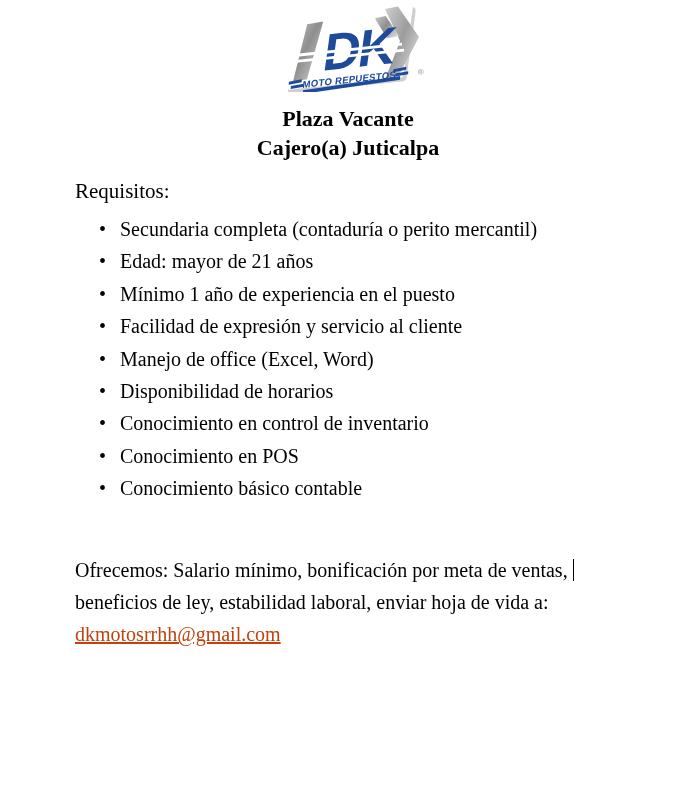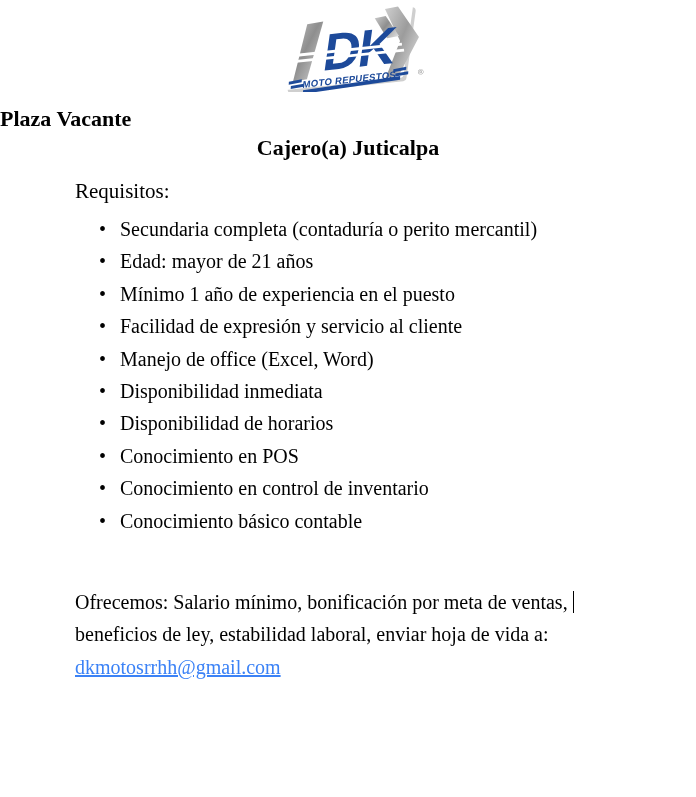--- a/index.html
+++ b/index.html
@@ -3,29 +3,29 @@
 <meta charset="utf-8">
 <style>
   html,body{margin:0;padding:0;}
   body{
     width:696px;height:797px;background:#ffffff;color:#000000;
     font-family:"Liberation Serif", serif;overflow:hidden;
   }
   .doc{width:696px;height:797px;position:relative;}
   .logo-wrap{padding-top:6px;text-align:center;height:86px;}
   .logo{width:158px;height:86px;}
-  .title{margin:14px 0 0;font-size:22px;font-weight:700;line-height:26px;}
+  .title{margin:14px 0 0;text-align:center;font-size:22px;font-weight:700;line-height:26px;}
   .subtitle{margin:3px 0 0;text-align:center;font-size:22px;font-weight:700;line-height:26px;}
   .req-label{margin:17px 4px 0 75px;font-size:21px;line-height:26px;font-weight:400;}
   .req-list{margin:9px 0 2px;padding:0 0 0 120px;list-style:none;font-size:20px;line-height:32.4px;width:460px;}
   .req-list li{position:relative;}
   .req-list li::before{content:"\2022";position:absolute;left:-21px;top:0;font-size:20px;color:#000;}
   .offer{margin:49px 0 0 75px;width:520px;font-size:20px;line-height:32.4px;}
   .caret{display:inline-block;width:1.5px;height:22px;background:#000;vertical-align:-4px;margin-right:1px;}
-  .email{color:#3b82f6;text-decoration:underline;cursor:pointer;}
+  .email{color:#c2410c;text-decoration:underline;cursor:pointer;}
 </style>
 </head>
 <body>
 
 <div class="doc">
 
   <div class="logo-wrap">
     <svg class="logo" viewBox="0 0 310 170" aria-hidden="true">
       <defs>
         <linearGradient id="gMetal" x1="0" y1="0" x2="1" y2="1">
@@ -69,22 +69,21 @@
   <div class="subtitle">Cajero(a) Juticalpa</div>
 
   <div class="req-label">Requisitos:</div>
 
   <ul class="req-list">
     <li>Secundaria completa (contaduría o perito mercantil)</li>
     <li>Edad: mayor de 21 años</li>
     <li>Mínimo 1 año de experiencia en el puesto</li>
     <li>Facilidad de expresión y servicio al cliente</li>
     <li>Manejo de office (Excel, Word)</li>
-    <li>Disponibilidad inmediata</li>
     <li>Disponibilidad de horarios</li>
+    <li>Conocimiento en control de inventario</li>
     <li>Conocimiento en POS</li>
-    <li>Conocimiento en control de inventario</li>
     <li>Conocimiento básico contable</li>
   </ul>
 
   <p class="offer"><span>Ofrecemos: Salario mínimo, bonificación por meta de ventas, </span><span class="caret"></span><span>beneficios de ley, estabilidad laboral, enviar hoja de vida a: </span><a class="email">dkmotosrrhh@gmail.com</a></p>
 
 </div>
 
 </body></html>

